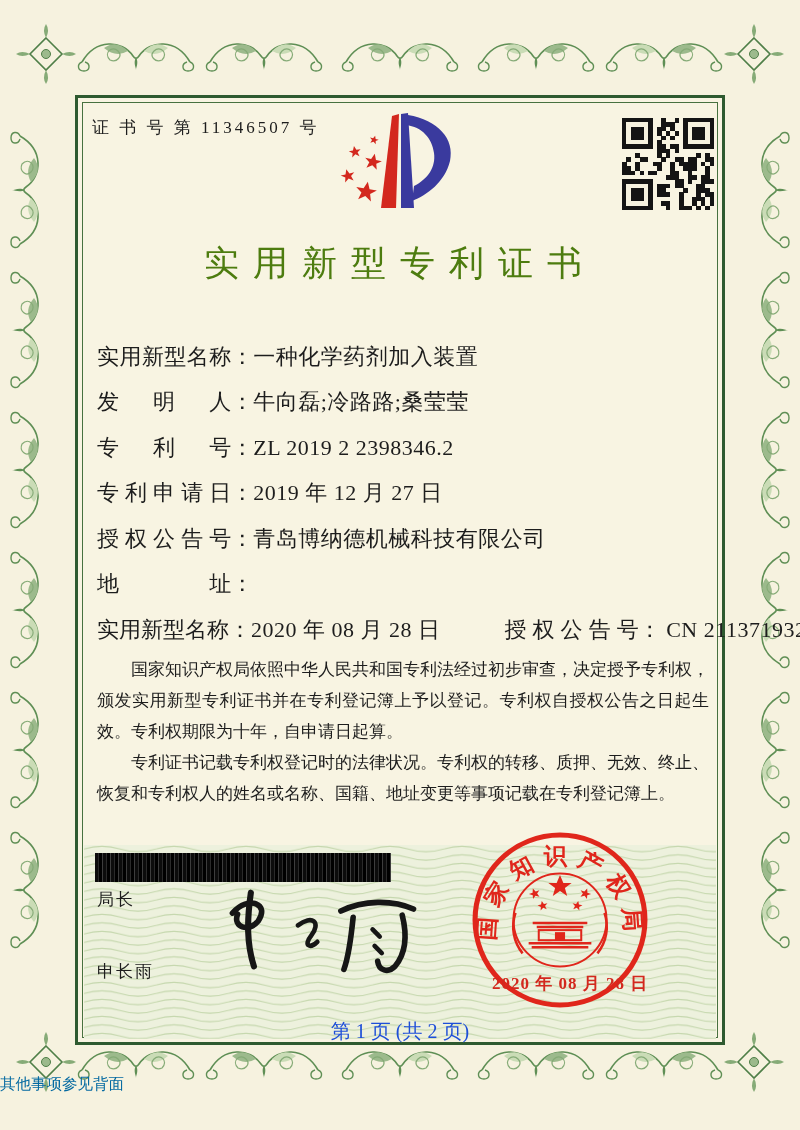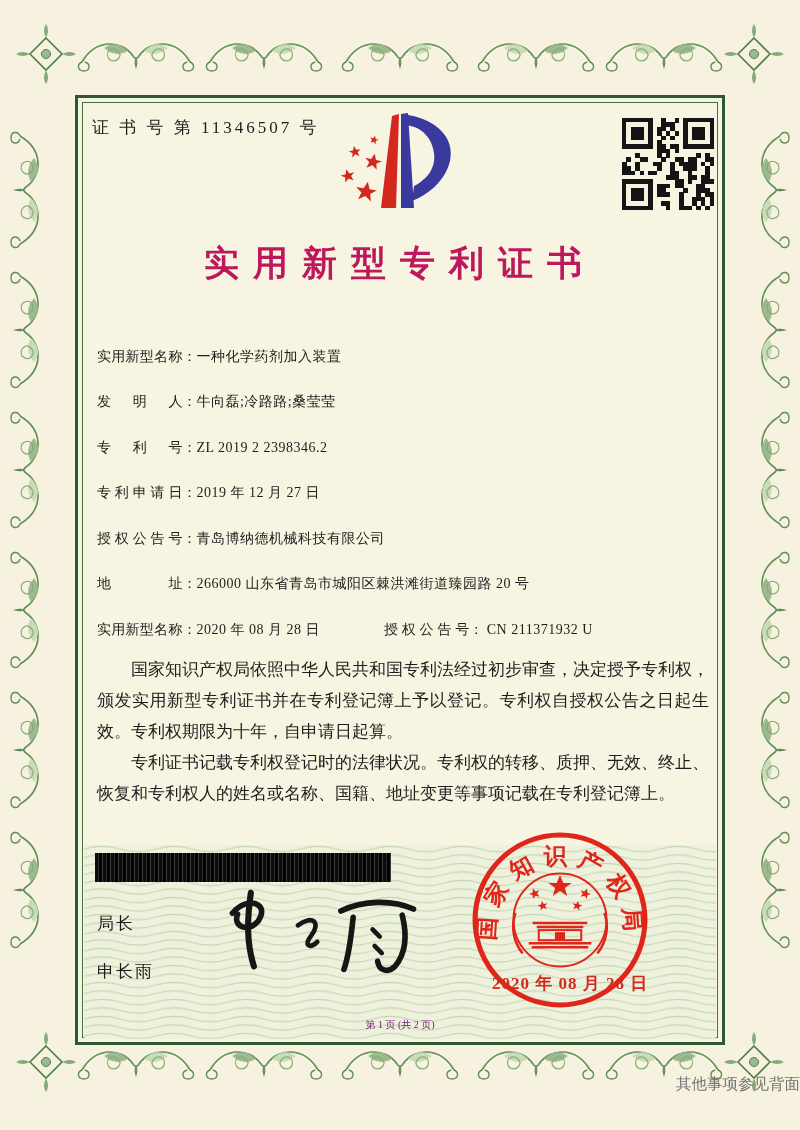--- a/index.html
+++ b/index.html
@@ -10,40 +10,40 @@
   .cert{position:absolute;left:75px;top:95px;width:644px;height:944px;border:3px solid #2e5a30;z-index:1;background:#f8f4e2;}
   .cert-inner{position:absolute;left:4px;top:4px;right:4px;bottom:4px;border:1px solid #47713f;}
   
   .band{position:absolute;left:84px;top:845px;width:632px;height:194px;z-index:2;background:#edf1dd;}
   .band svg{display:block;}
   .content{position:absolute;left:0;top:0;width:800px;height:1130px;z-index:3;}
   .cert-no{position:absolute;left:92px;top:116px;font-size:17px;letter-spacing:3px;}
   .logo{position:absolute;left:335px;top:100px;}
   .qr{position:absolute;left:622px;top:118px;width:92px;height:92px;}
   .title{position:absolute;left:0;top:240px;width:800px;text-align:center;font-size:35px;
-         font-weight:bold;letter-spacing:14px;color:#be185d;}
-  .rows{position:absolute;left:97px;top:334px;width:610px;font-size:14px;}
+         font-weight:normal;letter-spacing:14px;color:#4d7c0f;}
+  .rows{position:absolute;left:97px;top:334px;width:610px;font-size:22px;}
   .frow{height:45.5px;display:flex;align-items:center;white-space:nowrap;}
   .flabel{display:inline-block;width:6.1em;text-align:justify;text-align-last:justify;}
   .fvalue{letter-spacing:0.5px;font-family:Liberation Serif, serif;}
   .grant-no{margin-left:64px;}
   .paras{position:absolute;left:97px;top:655px;width:612px;font-size:17px;line-height:1.82;
          text-align:justify;}
   .paras p{margin:0;text-indent:2em;}
   .barcode{position:absolute;left:95px;top:853px;width:296px;height:29px;
            background:repeating-linear-gradient(90deg,#0c0c0c 0 3px,#2a2a2a 3px 4px,#000 4px 7px,#3d3d3d 7px 8px);}
-  .signer-title{position:absolute;left:97px;top:912px;font-size:17px;letter-spacing:2px;
+  .signer-title{position:absolute;left:97px;top:888px;font-size:17px;letter-spacing:2px;
                 font-family:"Liberation Sans","DejaVu Sans",sans-serif;}
   .signer-name{position:absolute;left:97px;top:960px;font-size:17px;letter-spacing:2px;
                font-family:"Liberation Sans","DejaVu Sans",sans-serif;}
   .signature{position:absolute;left:212px;top:876px;}
   .seal{position:absolute;left:470px;top:830px;}
   .seal-date{position:absolute;left:492px;top:972px;font-size:17px;color:#d3281e;letter-spacing:1px;font-weight:bold;}
-  .page-indicator{position:absolute;left:0;top:1018px;width:800px;text-align:center;font-size:10px;color:#701a75;}
-  .back-note{position:absolute;left:0;top:1074px;width:800px;text-align:right;font-size:15.5px;color:#737373;}
+  .page-indicator{position:absolute;left:0;top:1018px;width:800px;text-align:center;font-size:20px;color:#1d4ed8;}
+  .back-note{position:absolute;left:0;top:1074px;width:800px;text-align:left;font-size:15.5px;color:#0369a1;}
 </style>
 </head>
 <body>
 
 <div class="page">
 
   <svg class="frame-svg" width="800" height="1130" aria-hidden="true">
     <defs>
       <symbol id="fl" overflow="visible">
         <path d="M6,26 C20,2 46,4 57,20 C59,23 61,23 63,20 C74,4 100,2 114,26" fill="none" stroke="#5f8f55" stroke-width="1.6"></path>
@@ -289,21 +289,20 @@
         <span class="fvalue">2019 年 12 月 27 日</span>
       </div>
       <div class="frow">
         <span class="flabel">授权公告号</span>
           <span>：</span>
         <span class="fvalue">青岛博纳德机械科技有限公司</span>
       </div>
       <div class="frow">
         <span class="flabel">地址</span>
           <span>：</span>
-        <span class="fvalue">266000  山东省青岛市城阳区棘洪滩街道臻园路 20 号</span>
       </div>
       <div class="frow">
         <span class="flabel">实用新型名称</span>
           <span>：</span>
         <span class="fvalue">2020 年 08 月 28 日</span>
         <span class="grant-no">
           <span class="flabel">授权公告号</span><span>：</span>
           <span class="fvalue">CN 211371932 U</span>
         </span>
       </div>

